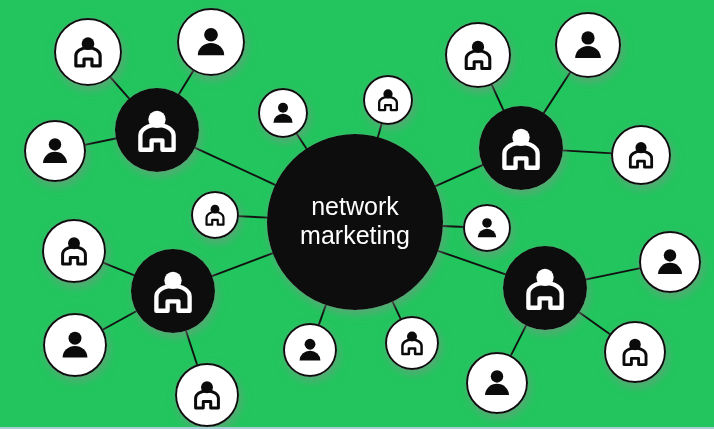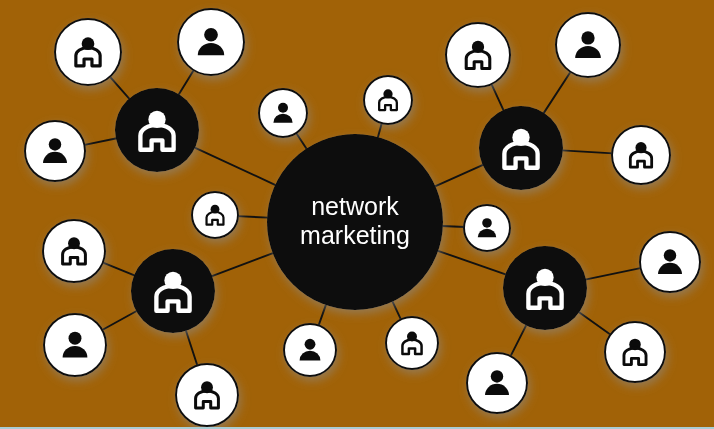--- a/index.html
+++ b/index.html
@@ -4,21 +4,21 @@
 <style>
   html, body {
     margin: 0;
     padding: 0;
     background: #ffffff;
   }
   #canvas {
     position: relative;
     width: 714px;
     height: 429px;
-    background: #a16207;
+    background: #22c55e;
     overflow: hidden;
     border-bottom: 2px solid #a9cdd4;
     box-sizing: border-box;
     font-family: "Liberation Sans", sans-serif;
   }
   #diagram-svg {
     position: absolute;
     left: 0;
     top: 0;
     width: 714px;

